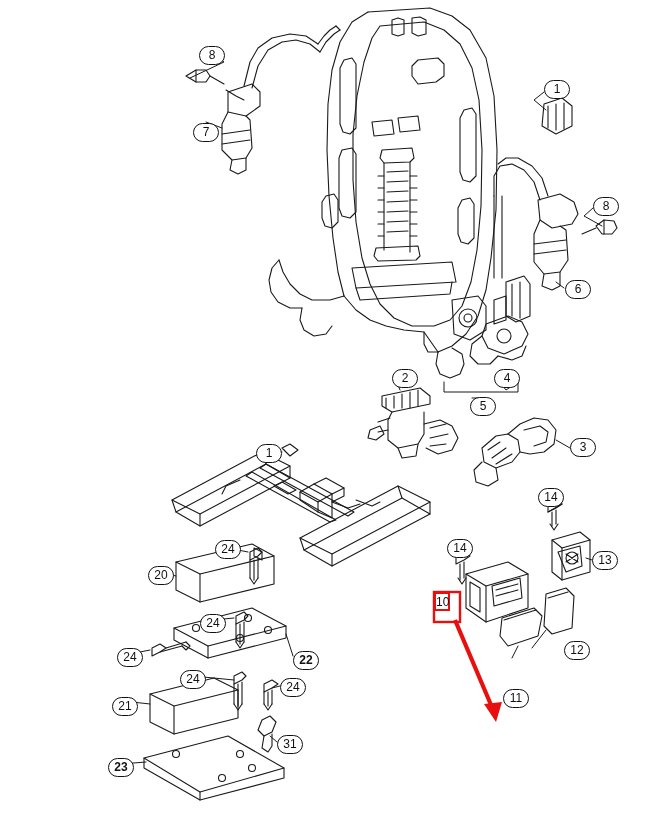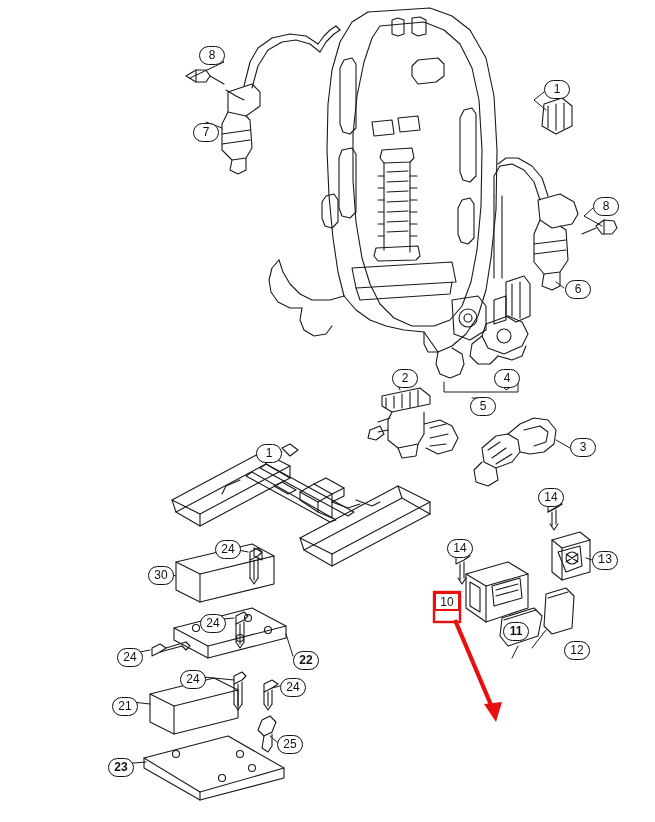--- a/index.html
+++ b/index.html
@@ -325,29 +325,29 @@
   <div class="callout" style="left:193px; top:123px;">7</div>
   <div class="callout" style="left:544px; top:80px;">1</div>
   <div class="callout" style="left:593px; top:197px;">8</div>
   <div class="callout" style="left:565px; top:280px;">6</div>
   <div class="callout" style="left:392px; top:369px;">2</div>
   <div class="callout" style="left:494px; top:369px;">4</div>
   <div class="callout" style="left:470px; top:397px;">5</div>
   <div class="callout" style="left:570px; top:438px;">3</div>
   <div class="callout" style="left:256px; top:444px;">1</div>
   <div class="callout" style="left:538px; top:488px;">14</div>
-  <div class="callout" style="left:592px; top:551px;font-family:Liberation Mono, monospace;">13</div>
+  <div class="callout" style="left:592px; top:551px;">13</div>
   <div class="callout" style="left:447px; top:539px;">14</div>
   <div class="callout" style="left:215px; top:540px;">24</div>
-  <div class="callout" style="left:148px; top:566px;">30</div>
-  <div class="callout highlight" style="left:434px; top:592px; width:26px; height:19px;">10</div>
+  <div class="callout" style="left:148px; top:566px;">20</div>
+  <div class="callout highlight" style="left:434px; top:592px; width:16px; height:19px;">10</div>
   <div class="callout" style="left:564px; top:641px;">12</div>
-  <div class="callout" style="left:503px; top:622px;font-weight:bold;">11</div>
+  <div class="callout" style="left:503px; top:689px;">11</div>
   <div class="callout" style="left:200px; top:614px;">24</div>
   <div class="callout" style="left:117px; top:648px;">24</div>
   <div class="callout" style="left:293px; top:651px;font-weight:bold;">22</div>
   <div class="callout" style="left:180px; top:670px;">24</div>
   <div class="callout" style="left:280px; top:678px;">24</div>
   <div class="callout" style="left:112px; top:697px;">21</div>
-  <div class="callout" style="left:277px; top:735px;">25</div>
+  <div class="callout" style="left:277px; top:735px;">31</div>
   <div class="callout" style="left:108px; top:758px;font-weight:bold;">23</div>
 
 </div>
 
 </body></html>

